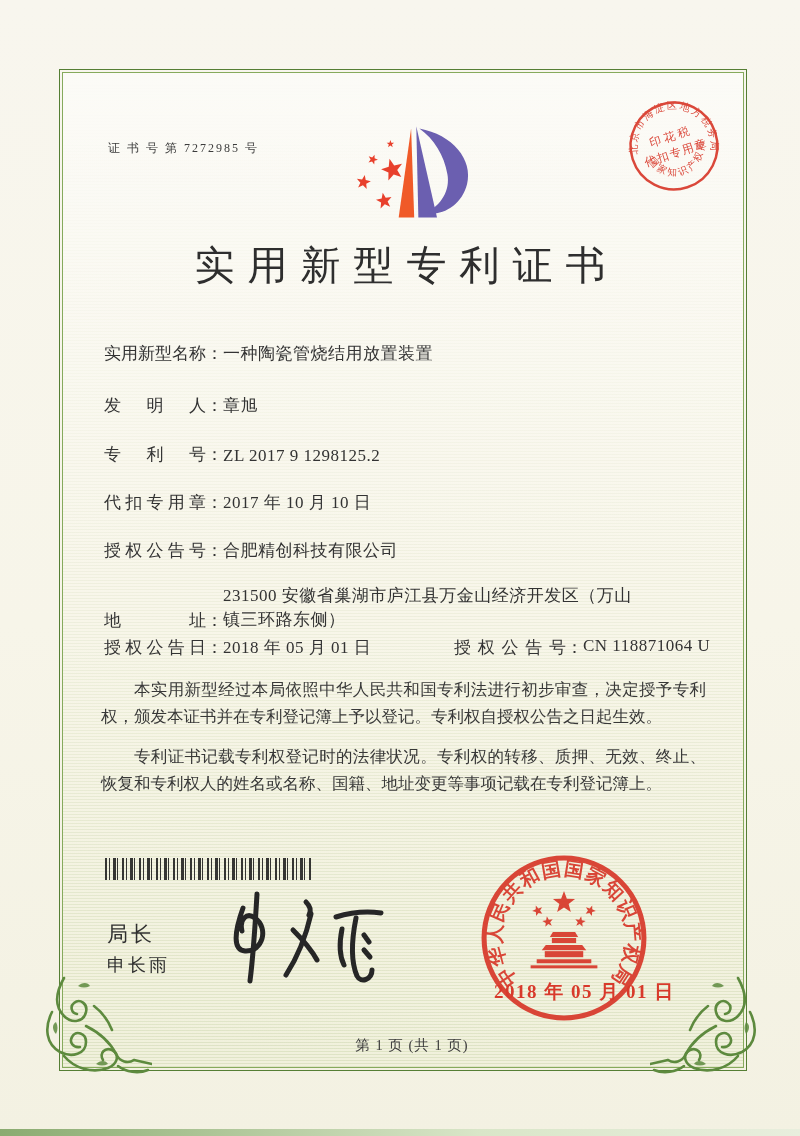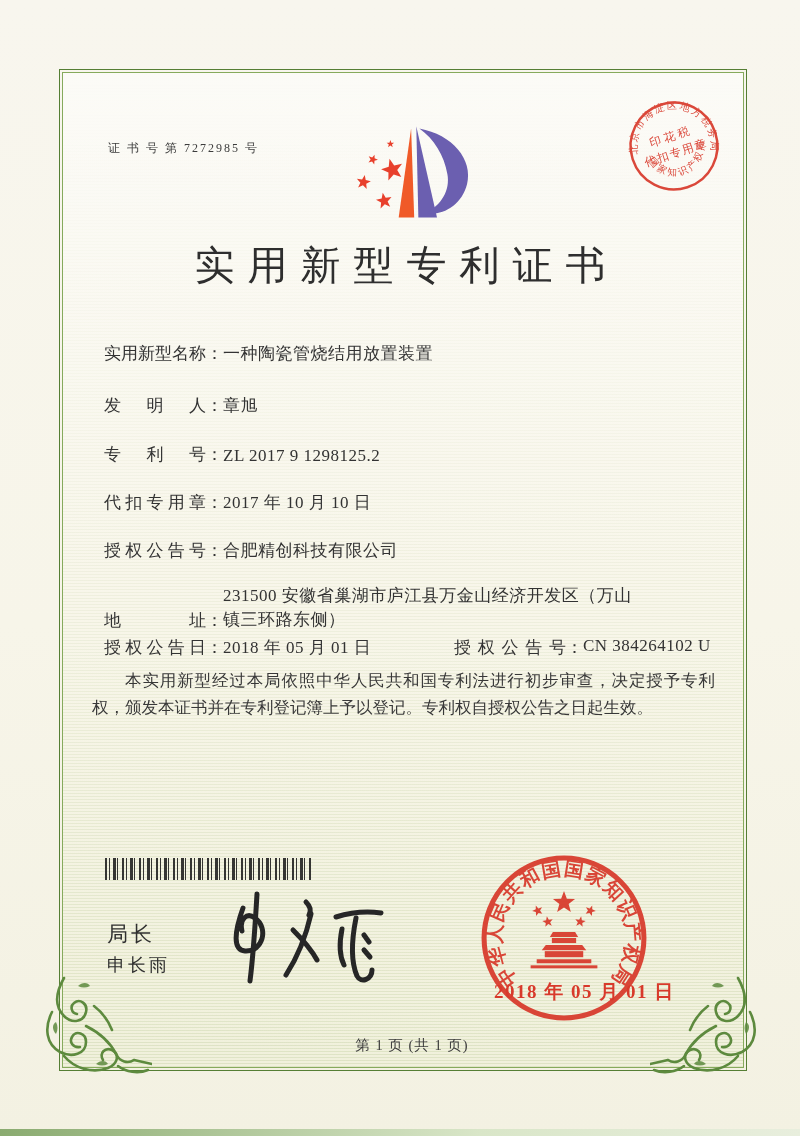--- a/index.html
+++ b/index.html
@@ -18,21 +18,21 @@
   .certno{position:absolute;left:108px;top:116px;font-size:12px;letter-spacing:2px;color:#3c3c3c;margin-top:24px;}
   .title{position:absolute;left:0;top:238px;width:800px;text-align:center;font-size:40px;font-weight:400;letter-spacing:13px;text-indent:13px;color:#2e2e2e;}
   .row{position:absolute;left:104px;font-size:17px;color:#333;display:flex;align-items:flex-end;}
   .flabel{display:inline-block;width:102px;text-align:justify;text-align-last:justify;white-space:nowrap;}
   .colon{display:inline-block;}
   .fvalue{letter-spacing:.5px;}
   .addr-value{width:414px;line-height:24px;}
   .grant-right{position:absolute;left:350px;top:0;display:flex;font-size:17px;color:#333;}
   .grant-right .flabel{width:112px;font-family:Liberation Mono, monospace;}
   .paras{position:absolute;left:88px;top:663px;width:631px;font-size:16.5px;line-height:27px;color:#383838;text-align:justify;}
-  .paras p{margin:4px;text-indent:2em;}
+  .paras p{margin:13px;text-indent:2em;}
   .barcode{position:absolute;left:105px;top:858px;width:206px;height:22px;opacity:.88;
     background:repeating-linear-gradient(90deg,#1c1c1c 0 2px,transparent 2px 4px,#1c1c1c 4px 5px,transparent 5px 8px,#1c1c1c 8px 11px,transparent 11px 12px,#1c1c1c 12px 13px,transparent 13px 17px);}
   .signer-title{position:absolute;left:107px;top:920px;font-size:21px;color:#2f2f2f;letter-spacing:3px;}
   .signer-name{position:absolute;left:107px;top:953px;font-size:18px;color:#2f2f2f;letter-spacing:3px;text-align:right;}
   .signature{position:absolute;left:205px;top:888px;width:210px;height:100px;}
   .logo{position:absolute;left:340px;top:116px;width:136px;height:116px;}
   .tax-stamp{position:absolute;left:612px;top:84px;width:124px;height:124px;transform:rotate(-18deg);opacity:.92;}
   .seal{position:absolute;left:478px;top:852px;width:172px;height:172px;opacity:.93;}
   .seal-date{position:absolute;left:494px;top:979px;font-size:19px;color:#d8392b;letter-spacing:1.5px;font-weight:600;}
   .footer{position:absolute;left:12px;top:1036px;width:800px;text-align:center;font-size:14.5px;color:#3c3c3c;letter-spacing:1px;}
@@ -146,26 +146,27 @@
       <span class="colon">：</span>
     <span class="fvalue addr-value">231500 安徽省巢湖市庐江县万金山经济开发区（万山镇三环路东侧）</span>
   </div>
   <div class="row" style="top:636px;width:616px">
     <span class="flabel">授权公告日</span>
       <span class="colon">：</span>
     <span class="fvalue">2018 年 05 月 01 日</span>
     <span class="grant-right">
       <span class="flabel">授权公告号</span>
         <span class="colon">：</span>
-      <span class="fvalue">CN 384264102 U</span>
+      <span class="fvalue">CN 118871064 U</span>
     </span>
   </div>
 
   <div class="paras">
     <p>本实用新型经过本局依照中华人民共和国专利法进行初步审查，决定授予专利权，颁发本证书并在专利登记簿上予以登记。专利权自授权公告之日起生效。</p>
+    <p>专利证书记载专利权登记时的法律状况。专利权的转移、质押、无效、终止、恢复和专利权人的姓名或名称、国籍、地址变更等事项记载在专利登记簿上。</p>
   </div>
 
   <div class="barcode"></div>
 
   <div class="signer-title">局长</div>
   <div class="signer-name">申长雨</div>
   <svg class="signature" viewBox="0 0 210 100">
     <g fill="none" stroke="#262626" stroke-width="5" stroke-linecap="round" stroke-linejoin="round">
       <path d="M38,20 C29,45 28,62 40,63 C58,64 64,40 50,30 C42,24 34,31 37,43"></path>
       <path d="M52,6 C50,40 48,70 45,93"></path>

